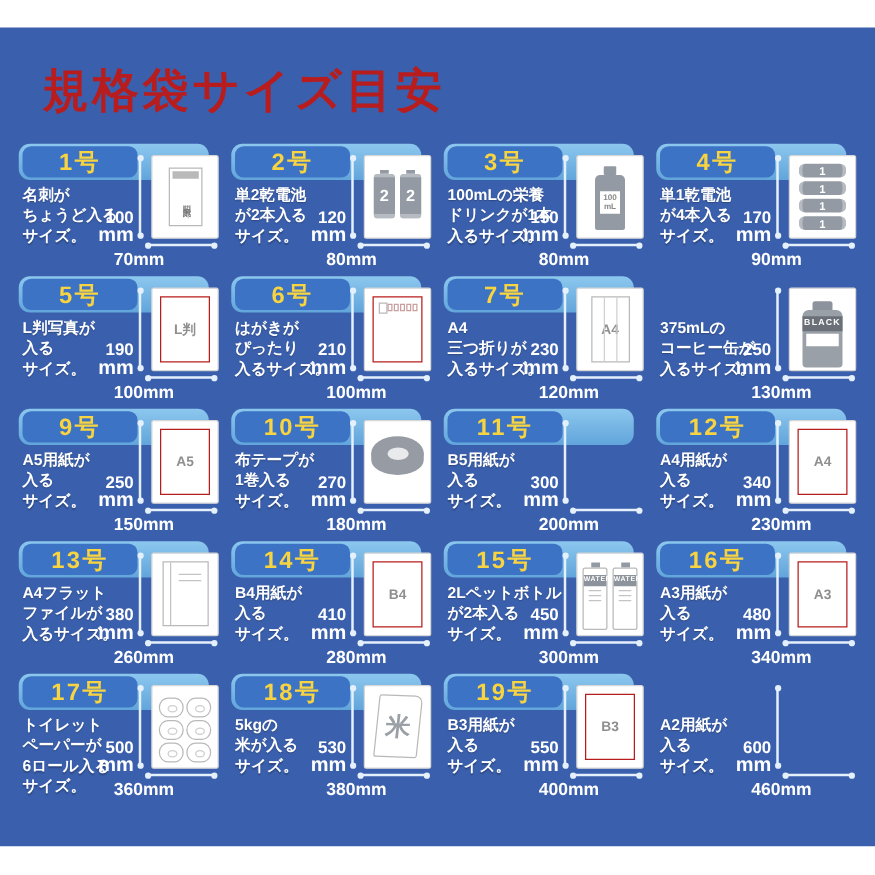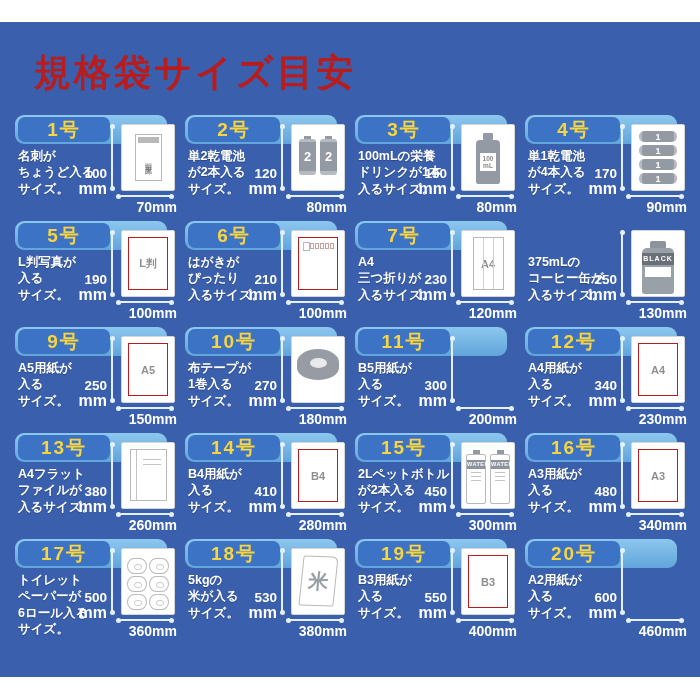--- a/index.html
+++ b/index.html
@@ -40,21 +40,21 @@
   .vline .dot, .hline .dot { position:absolute; width:5px; height:5px; border-radius:50%; background:#e4f0fb; }
   .vline .t { left:-1.5px; top:-2px; } .vline .b { left:-1.5px; bottom:-2px; }
   .htext {
     position:absolute; left:38px; top:52px; width:54px; text-align:right;
     color:#ffffff; font-weight:bold; font-size:13.5px; line-height:1.05;
   }
   .htext .unit { display:block; font-size:16px; }
   .hline { position:absolute; left:103px; top:80px; width:54px; height:2px; background:#e4f0fb; }
   .hline .l { left:-2px; top:-1.5px; } .hline .r { right:-2px; top:-1.5px; }
   .wtext {
-    position:absolute; left:76px; top:84px; width:86px; text-align:right;
+    position:absolute; left:76px; top:84px; width:86px; text-align:left;
     color:#ffffff; font-weight:bold; font-size:14px;
   }
   
   .sheet { margin:6px auto 0; width:40px; height:53px; background:#fff; border:1px solid #b91c1c;
     display:flex; align-items:center; justify-content:center; position:relative; }
   .slabel { color:#8f8f8f; font-weight:bold; font-size:11px; }
   .card { margin:9px auto 0; width:27px; height:47px; border:1px solid #b9b9b9; position:relative;
     display:flex; align-items:center; justify-content:center; }
   .card-top { position:absolute; left:2px; top:2px; right:2px; height:6px; background:#b9b9b9; }
   .card-label { writing-mode:vertical-rl; font-size:7px; color:#777; margin-top:6px; letter-spacing:1px; }
@@ -715,25 +715,20 @@
         </div>
       </div>
     <div class="hline">
         <i class="dot l"></i>
         <i class="dot r"></i>
       </div>
     <div class="wtext">400mm</div>
   </div>
 
   <div class="cell">
-    <div class="bar">
-      <div class="badge">
-        <span class="num">20号</span>
-      </div>
-    </div>
     <div class="desc">A2用紙が
 入る
 サイズ。</div>
     <div class="htext">
       <span>600</span>
       <span class="unit">mm</span>
     </div>
     <div class="vline">
         <i class="dot t"></i>
         <i class="dot b"></i>

